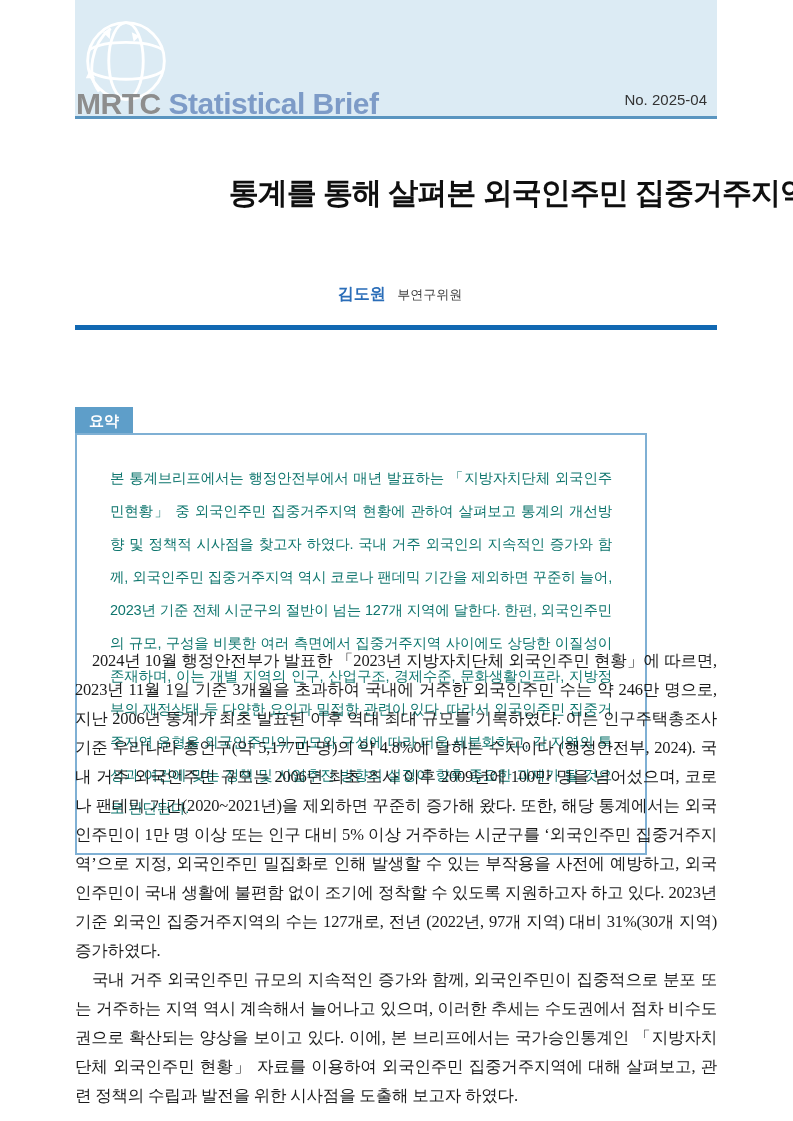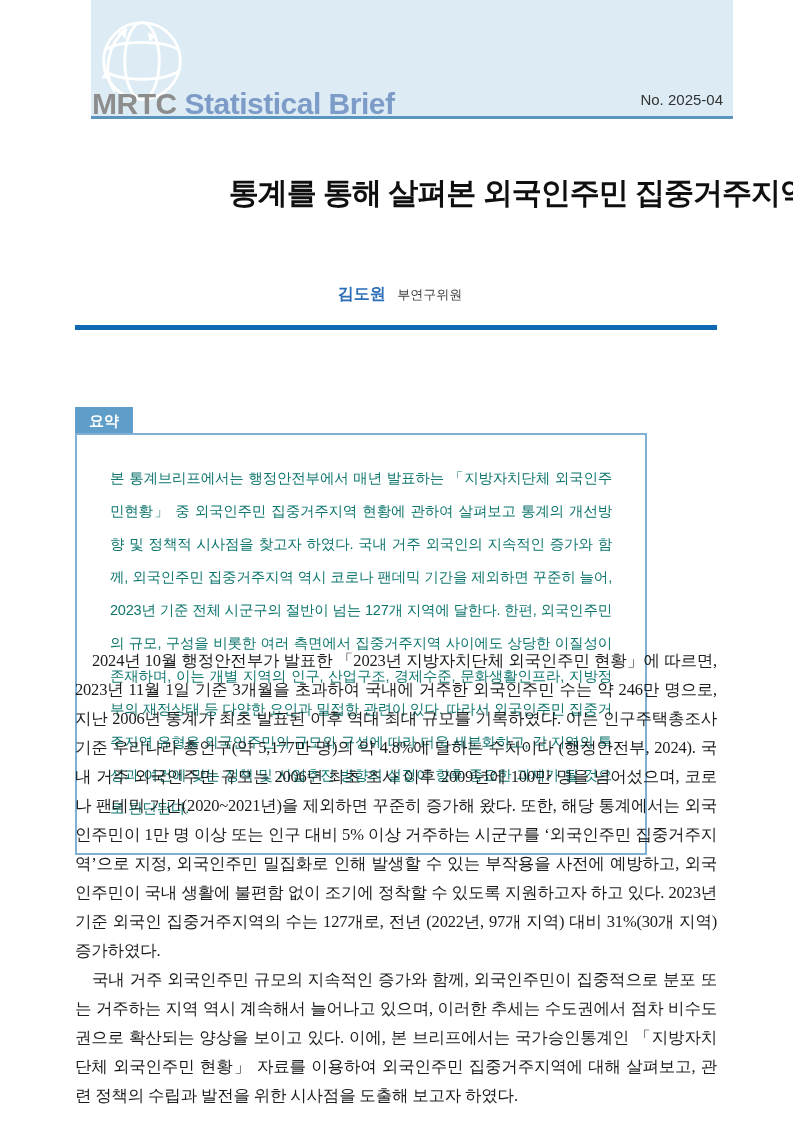--- a/index.html
+++ b/index.html
@@ -17,21 +17,21 @@
   html,body{margin:0;padding:0;background:#ffffff;}
   .page{
     position:relative;
     width:793px;height:1121px;
     background:#ffffff;
     font-family:"Liberation Sans",sans-serif;
     overflow:hidden;
   }
   
   .band{
-    position:absolute;left:91px;top:0;
+    position:absolute;left:75px;top:0;
     width:642px;height:119px;
     background:var(--header-background);
     border-bottom:3px solid var(--header-rule);
   }
   .logo{position:absolute;left:1px;top:15px;}
   .brand{
     position:absolute;left:1px;bottom:-3px;
     font-size:30px;font-weight:700;letter-spacing:-0.5px;line-height:1;
     white-space:nowrap;
   }

